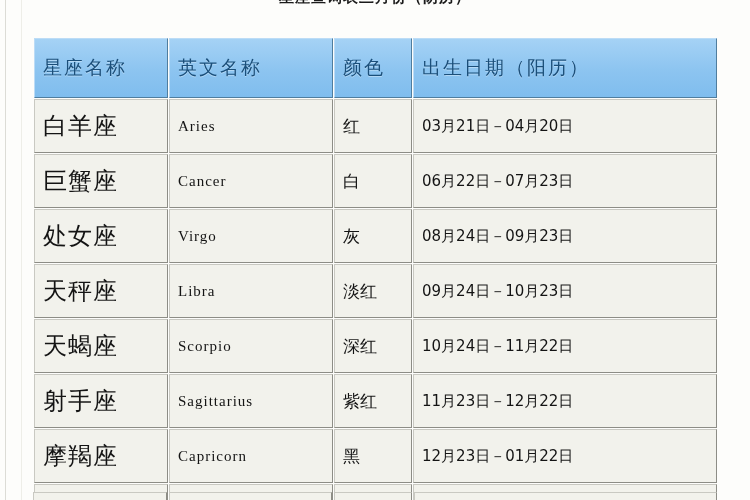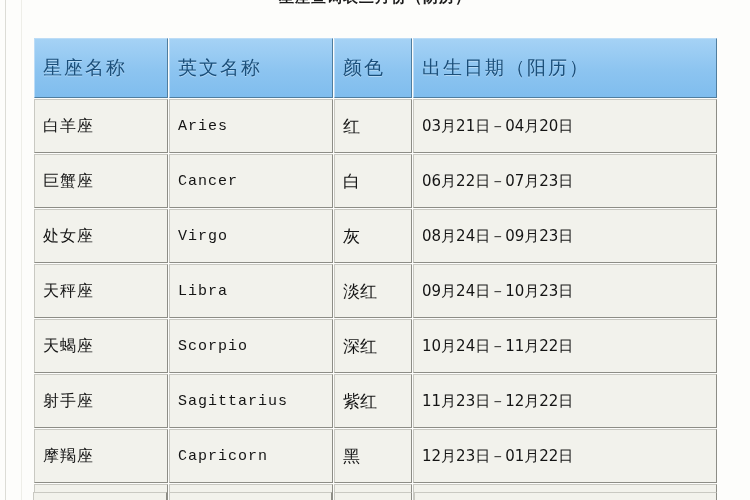--- a/index.html
+++ b/index.html
@@ -95,22 +95,22 @@
     text-shadow: 0 1px 0 rgba(255,255,255,0.35);
   }
 
   
   col.col-name  { width: 134px; }
   col.col-en    { width: 164px; }
   col.col-color { width: 78px; }
   col.col-date  { width: 304px; }
 
   
-  td.c-name  { font-size: 16px; letter-spacing: 1px; font-family: "DejaVu Sans", "Liberation Sans", sans-serif; }
-  td.c-en    { font-size: 15px; letter-spacing: 1px; font-family: Liberation Mono, monospace; }
+  td.c-name  { font-size: 24px; letter-spacing: 1px; font-family: "DejaVu Sans", "Liberation Sans", sans-serif; }
+  td.c-en    { font-size: 15px; letter-spacing: 1px; font-family: Liberation Serif, serif; }
   td.c-color { font-size: 17px; letter-spacing: 0px; }
   td.c-date  { font-size: 15px; letter-spacing: 0px; }
 
   
   .next-row-sliver {
     position: absolute;
     left: 33px;
     top: 492px;
     width: 684px;
     height: 8px;

